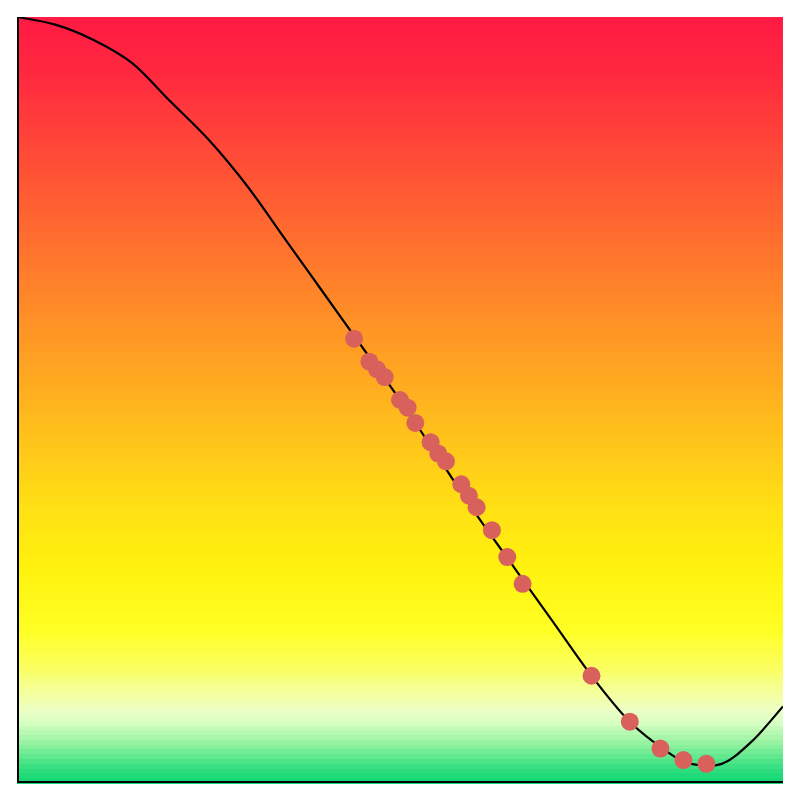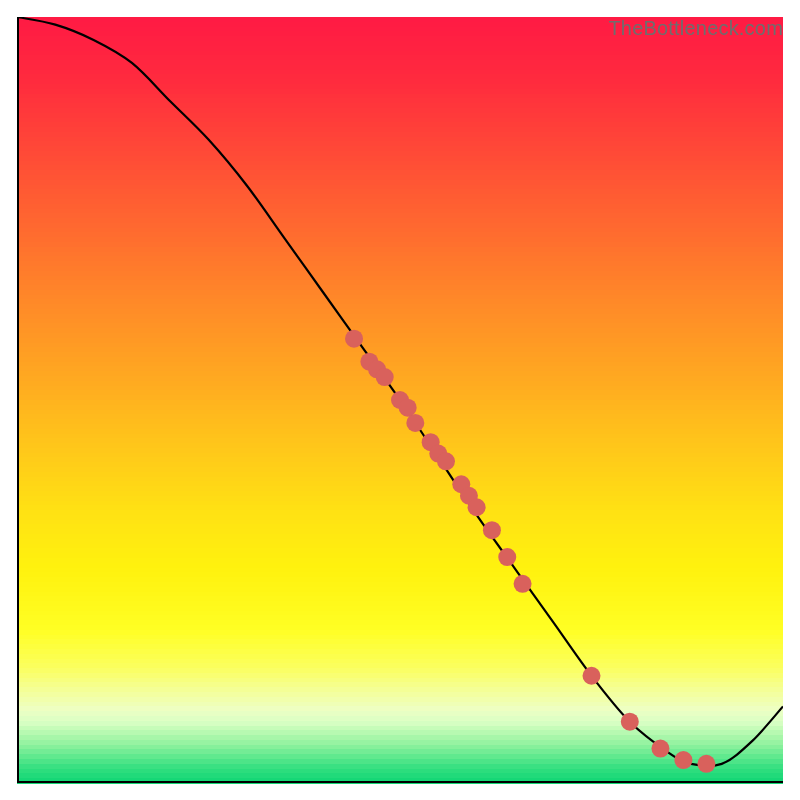--- a/index.html
+++ b/index.html
@@ -244,16 +244,15 @@
           <circle cx="490.24" cy="540.03" r="9" fill="#d9615c"></circle>
           <circle cx="505.56" cy="566.84" r="9" fill="#d9615c"></circle>
           <circle cx="574.50" cy="658.76" r="9" fill="#d9615c"></circle>
           <circle cx="612.80" cy="704.72" r="9" fill="#d9615c"></circle>
           <circle cx="643.44" cy="731.53" r="9" fill="#d9615c"></circle>
           <circle cx="666.42" cy="743.02" r="9" fill="#d9615c"></circle>
           <circle cx="689.40" cy="746.85" r="9" fill="#d9615c"></circle>
         </g>
     </svg>
 
-    <div class="watermark">TheBottleneck.com</div>
   </div>
 
 </div>
 
 </body></html>

